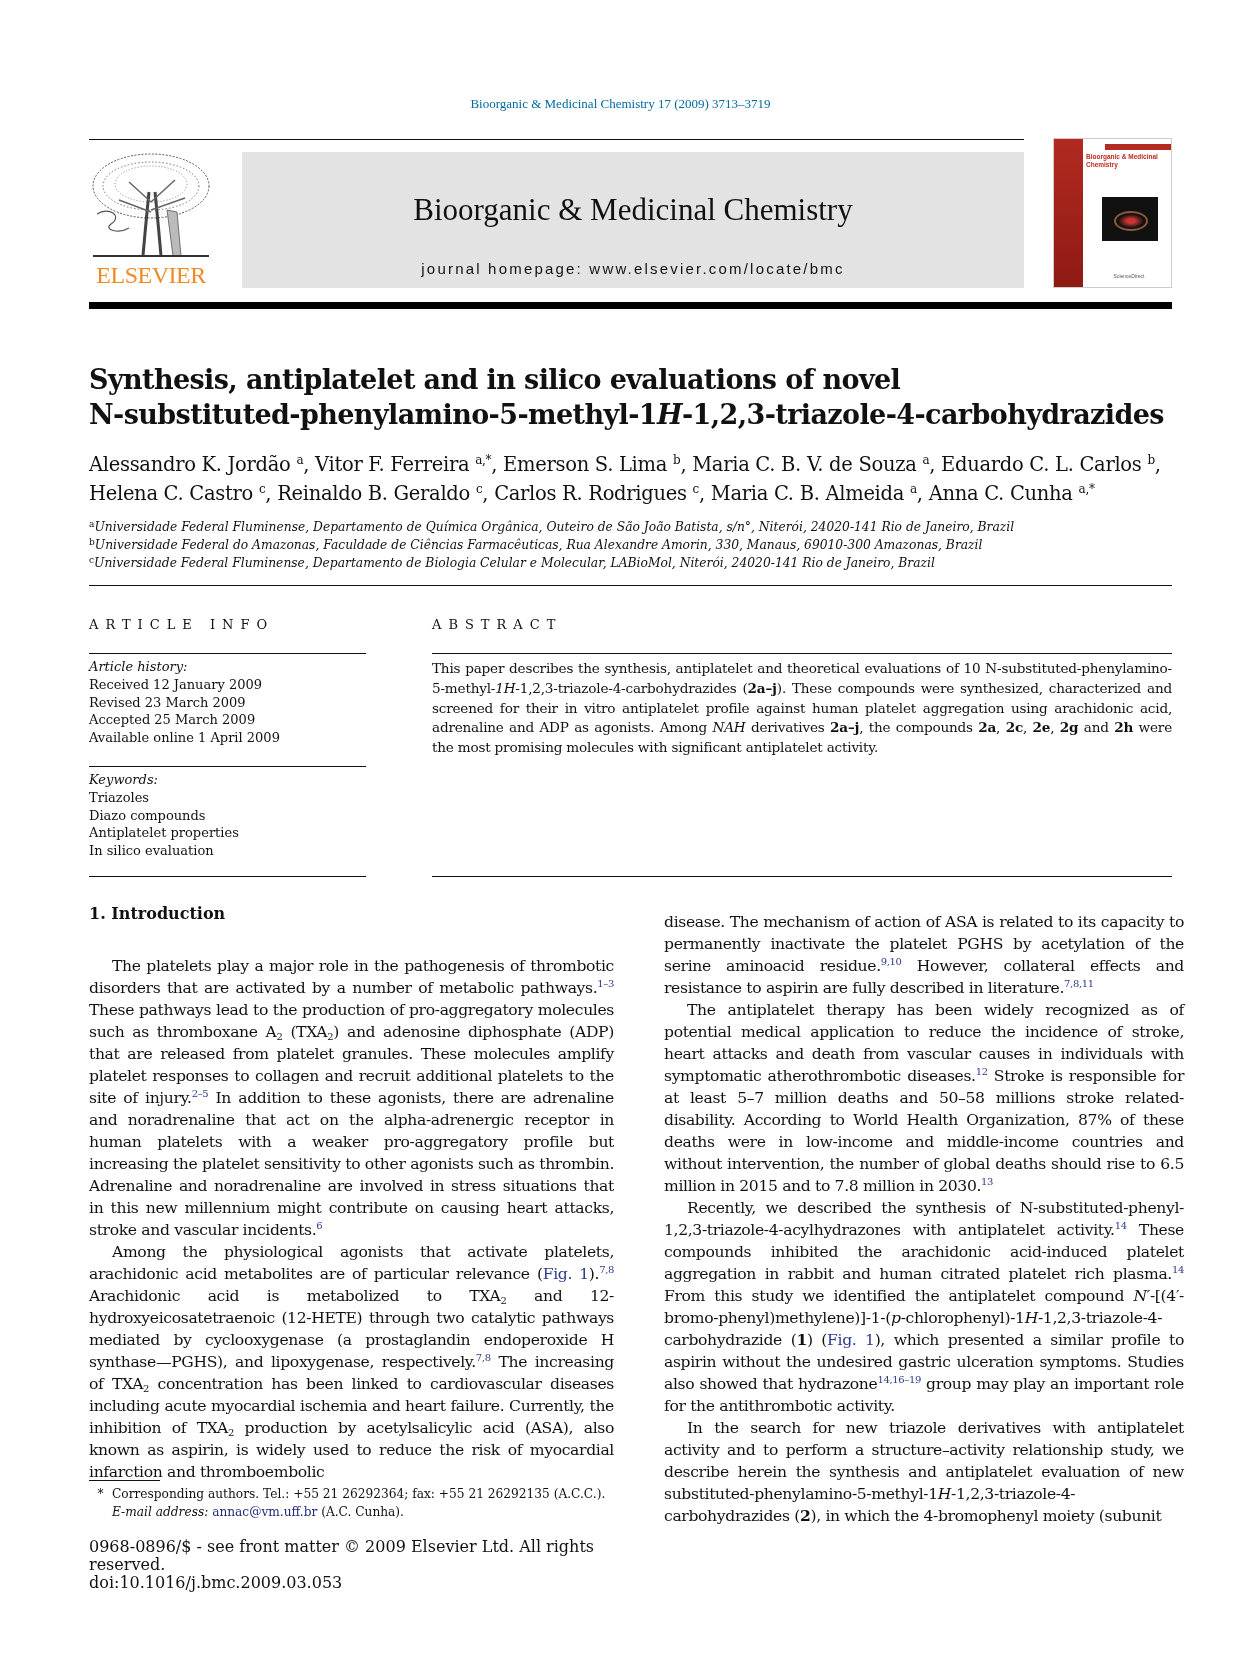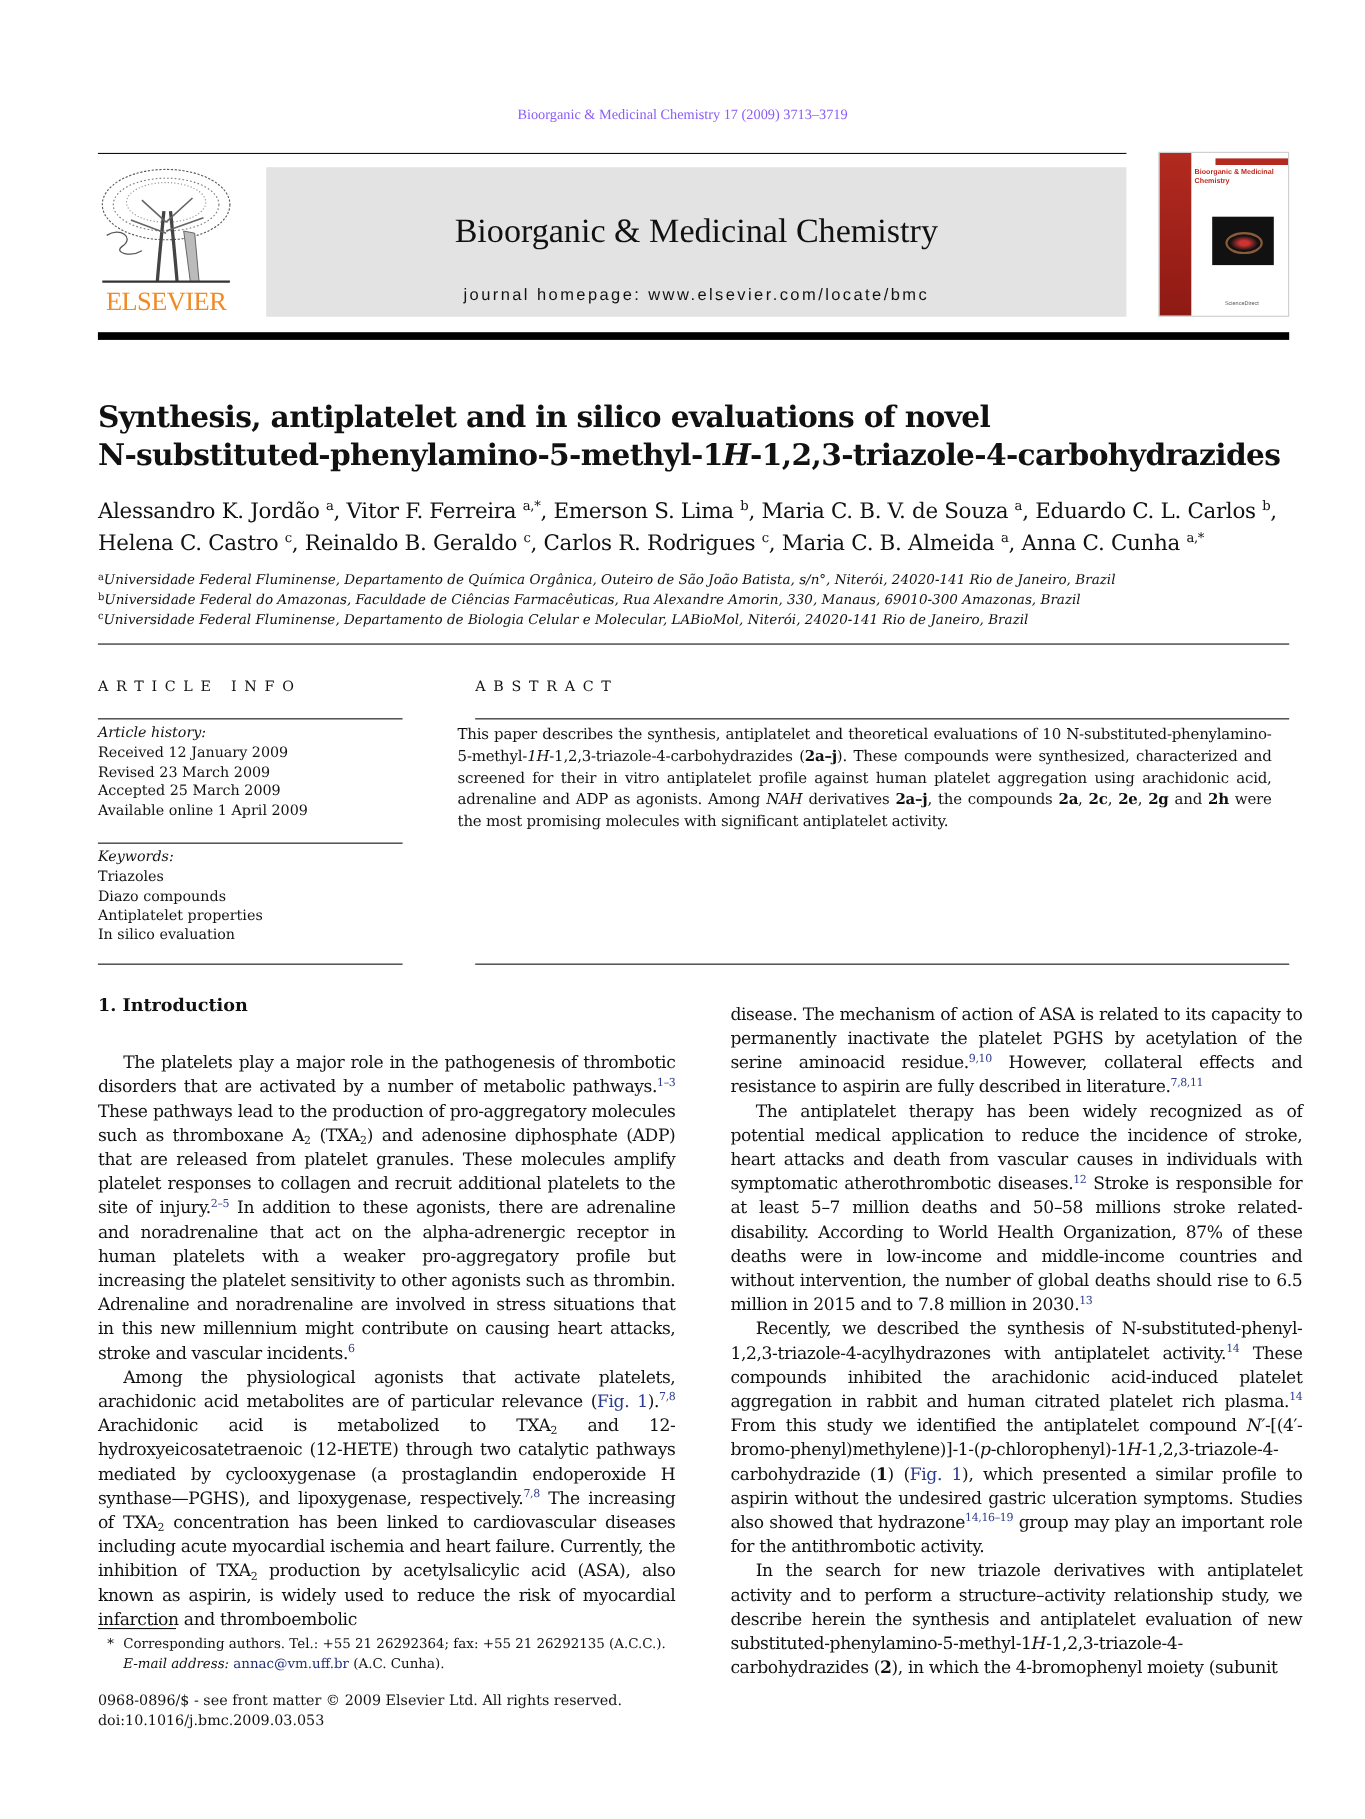--- a/index.html
+++ b/index.html
@@ -1,20 +1,20 @@
 <!DOCTYPE html>
 <html><head>
 <meta charset="utf-8">
 <style>
   html, body { margin: 0; padding: 0; background: #ffffff; }
   body { width: 1241px; height: 1654px; position: relative; overflow: hidden;
          font-family: "DejaVu Serif", "Liberation Serif", serif; color: #1a1a1a; }
   .abs { position: absolute; }
   .running-head { left: 0; width: 1241px; top: 96px; text-align: center;
-    font-family: "Liberation Serif", serif; font-size: 13px; color: #8b5cf6; }
+    font-family: "Liberation Serif", serif; font-size: 13px; color: #0369a1; }
   .rule-thin { left: 89px; top: 139px; width: 935px; height: 1px; background: #111; }
   .logo { left: 89px; top: 152px; width: 124px; height: 136px; }
   .logo-tree { position: absolute; left: 0; top: 0; width: 124px; height: 108px; }
   .logo-text { position: absolute; left: 0; top: 110px; width: 124px; text-align: center;
     font-family: "Liberation Serif", serif; font-size: 24px; color: #f08a24; letter-spacing: -0.5px; }
   .banner { left: 242px; top: 152px; width: 782px; height: 136px; background: #e3e3e3; }
   .banner-contents { position: absolute; left: 0; width: 100%; top: 6px; text-align: center;
     font-family: "Liberation Sans", sans-serif; font-size: 15px; color: #111; }
   .banner-contents .link { color: #1f2d7a; }
   .banner-title { position: absolute; left: 0; width: 100%; top: 40px; text-align: center;
@@ -45,21 +45,21 @@
   .affils sup { font-style: normal; font-size: 9px; vertical-align: 4px; line-height: 0; }
   .rule-divider { left: 89px; top: 585px; width: 1083px; height: 1px; background: #111; }
 
   .sec-head { font-family: "DejaVu Serif", serif; font-size: 13px; letter-spacing: 7px; color: #111; }
   .ai-head { left: 89px; top: 617px; }
   .ab-head { left: 432px; top: 617px; }
   .ai-rule { left: 89px; height: 1px; width: 277px; background: #111; }
   .ab-rule { left: 432px; height: 1px; width: 740px; background: #111; }
   .ai-block { left: 89px; width: 280px; font-family: "DejaVu Serif", serif; font-size: 13px; line-height: 17.8px; color: #111; }
   .ai-block .lbl { font-style: italic; }
-  .abstract { left: 416px; top: 659px; width: 740px; font-family: "DejaVu Serif", serif;
+  .abstract { left: 432px; top: 659px; width: 740px; font-family: "DejaVu Serif", serif;
     font-size: 13.6px; line-height: 19.8px; text-align: justify; color: #111; letter-spacing: -0.2px; }
   .abstract .copy { text-align: right; display: block; }
 
   .col { font-family: "DejaVu Serif", serif; font-size: 15.6px; line-height: 22px; color: #111;
     text-align: justify; letter-spacing: -0.35px; }
   .col p { margin: 0; text-indent: 23px; }
   .col p.noindent { text-indent: 0; }
   .col sup { font-size: 10px; vertical-align: 6px; line-height: 0; color: #2b3a8c; }
   .col sub { font-size: 10px; vertical-align: -3px; line-height: 0; }
   .col .ref { color: #2b3a8c; }
@@ -67,21 +67,21 @@
   .right-col { left: 652px; top: 911px; width: 520px; margin-left: 12px; }
   .intro-head { left: 89px; top: 904px; font-family: "DejaVu Serif", serif; font-weight: bold; font-size: 16px; color: #111; }
 
   .fn-rule { left: 89px; top: 1480px; width: 71px; height: 1px; background: #111; }
   .footnote { left: 89px; top: 1485px; width: 530px; font-family: "DejaVu Serif", serif; font-size: 12.2px;
     line-height: 18px; color: #111; }
   .footnote .star { display: inline-block; width: 23px; text-align: center; }
   .footnote .indent { padding-left: 23px; }
   .footnote .lbl { font-style: italic; }
   .footnote .email { color: #1f2d7a; }
-  .front-matter { left: 89px; top: 1538px; width: 530px; font-family: "DejaVu Serif", serif; font-size: 13px;
+  .front-matter { left: 89px; top: 1538px; width: 530px; font-family: "DejaVu Serif", serif; font-size: 16px;
     line-height: 18px; color: #111; }
 </style>
 </head>
 <body>
 
 <div class="abs running-head">Bioorganic &amp; Medicinal Chemistry 17 (2009) 3713–3719</div>
 <div class="abs rule-thin"></div>
 
 <div class="abs logo">
   <svg class="logo-tree" viewBox="0 0 124 108">

